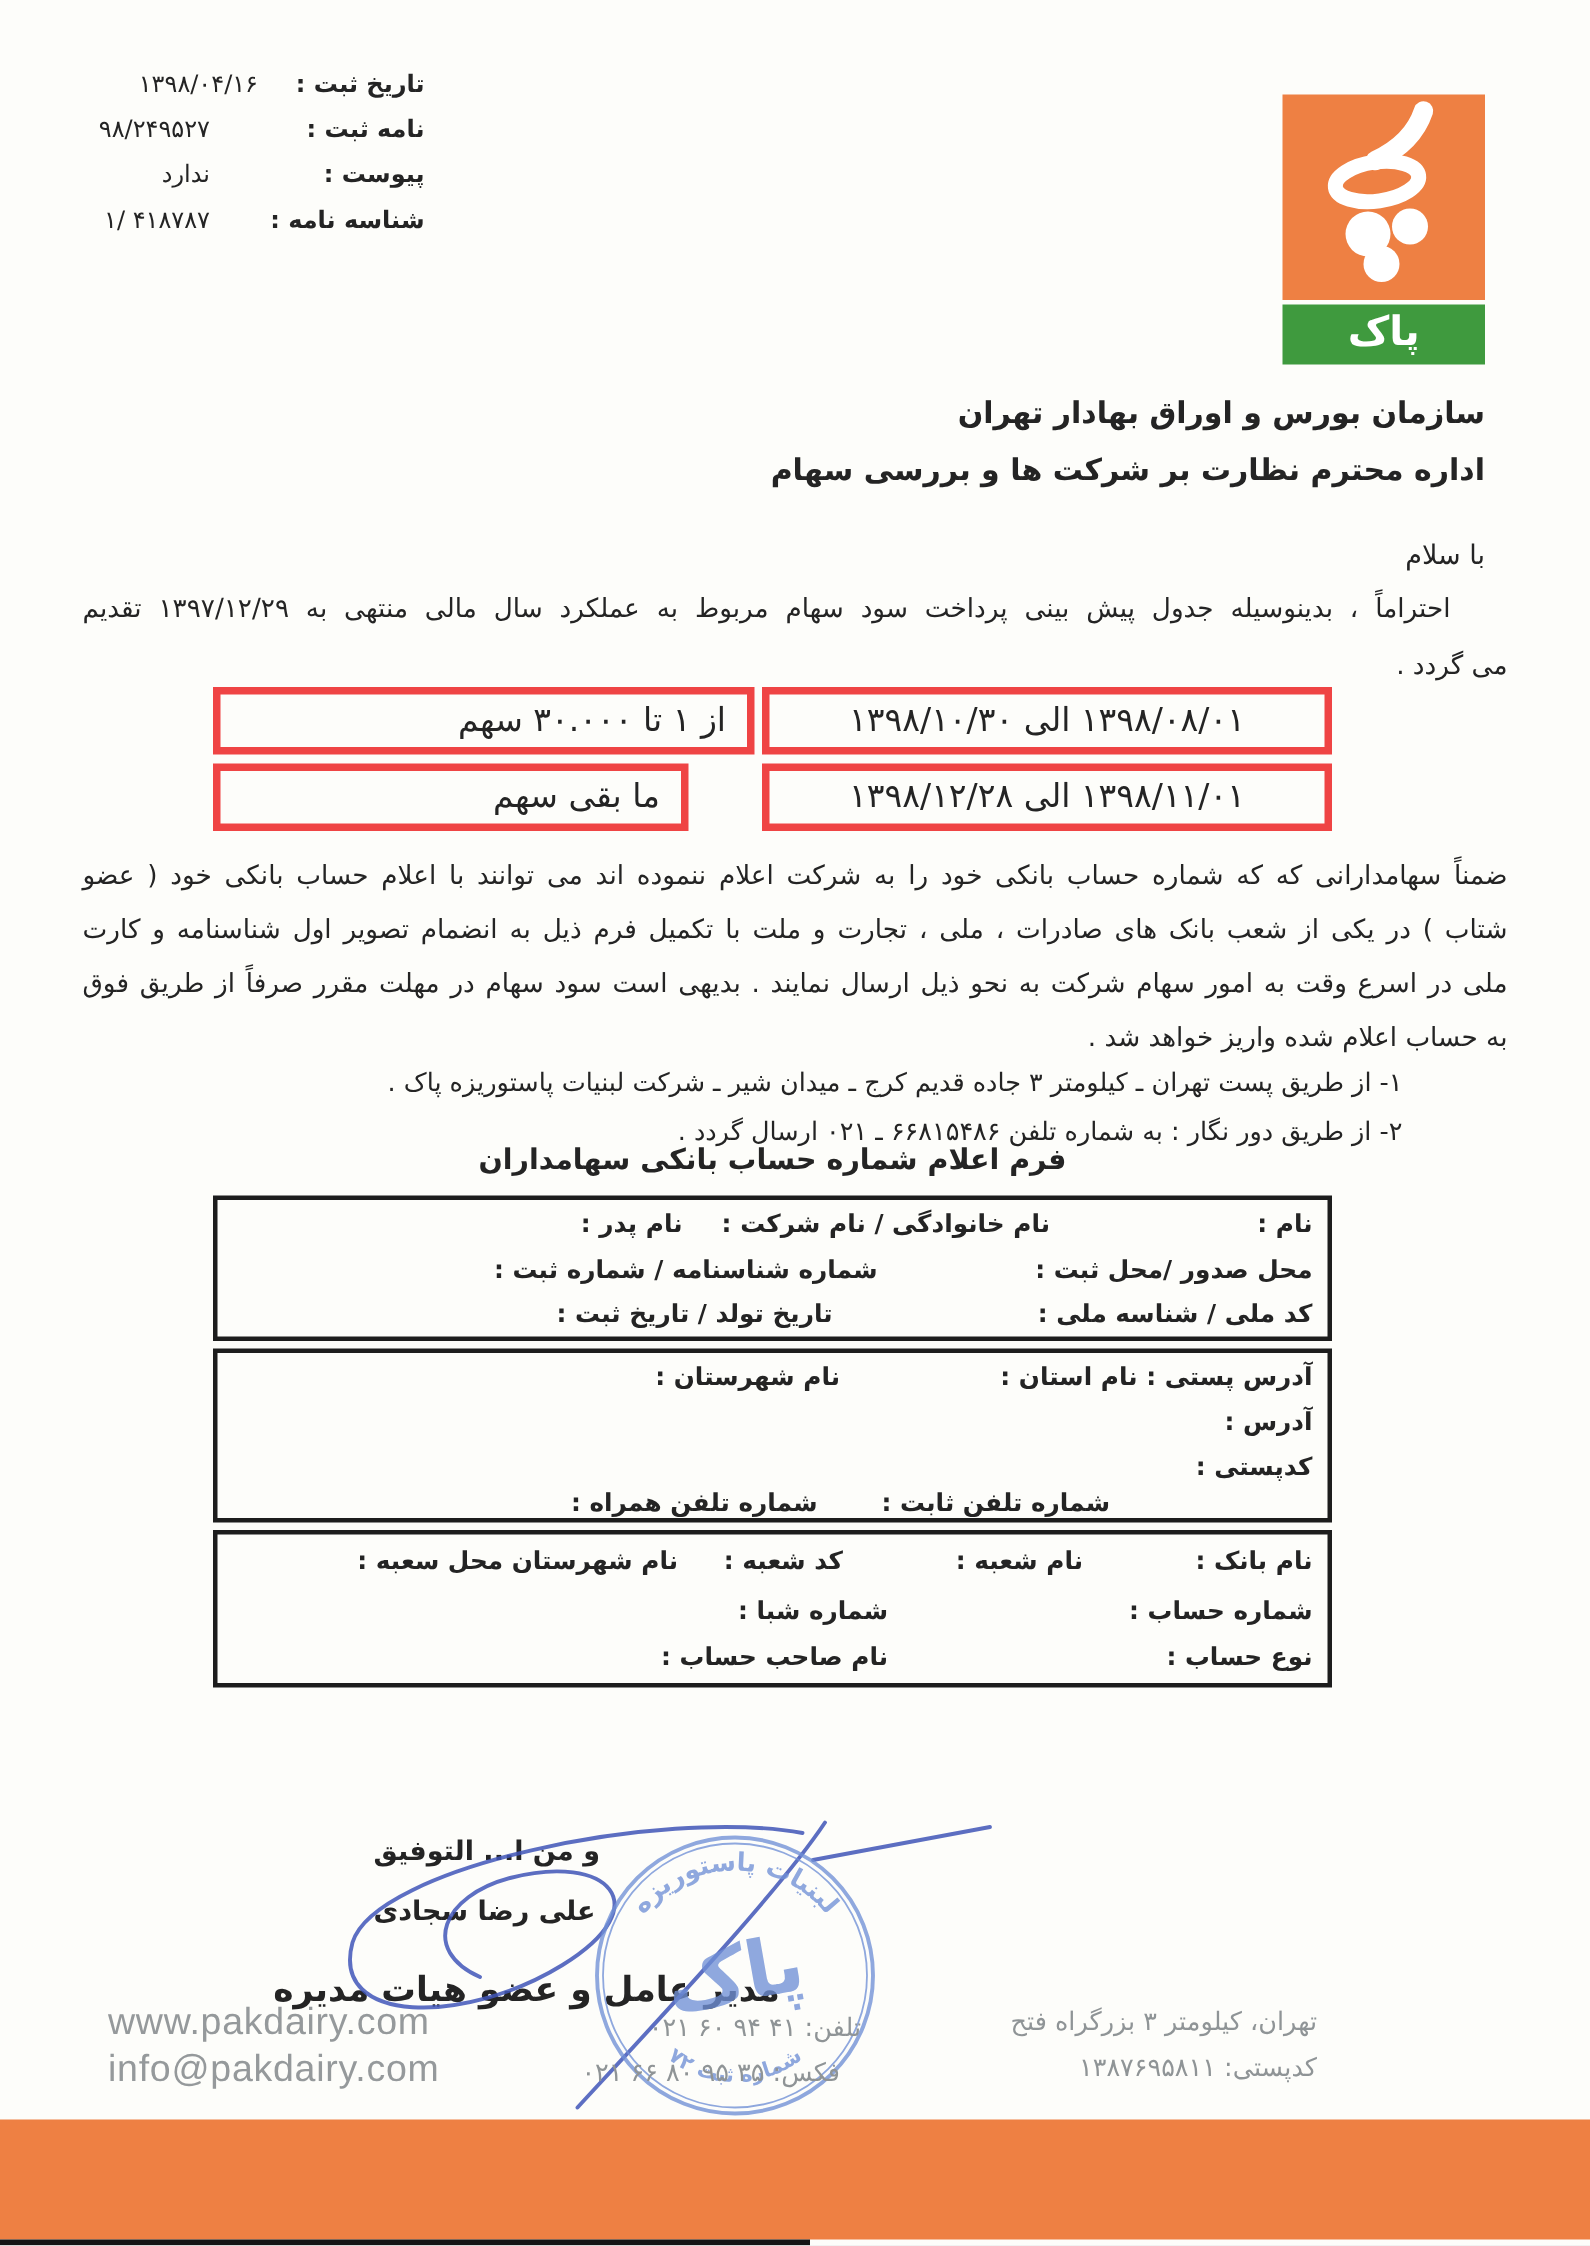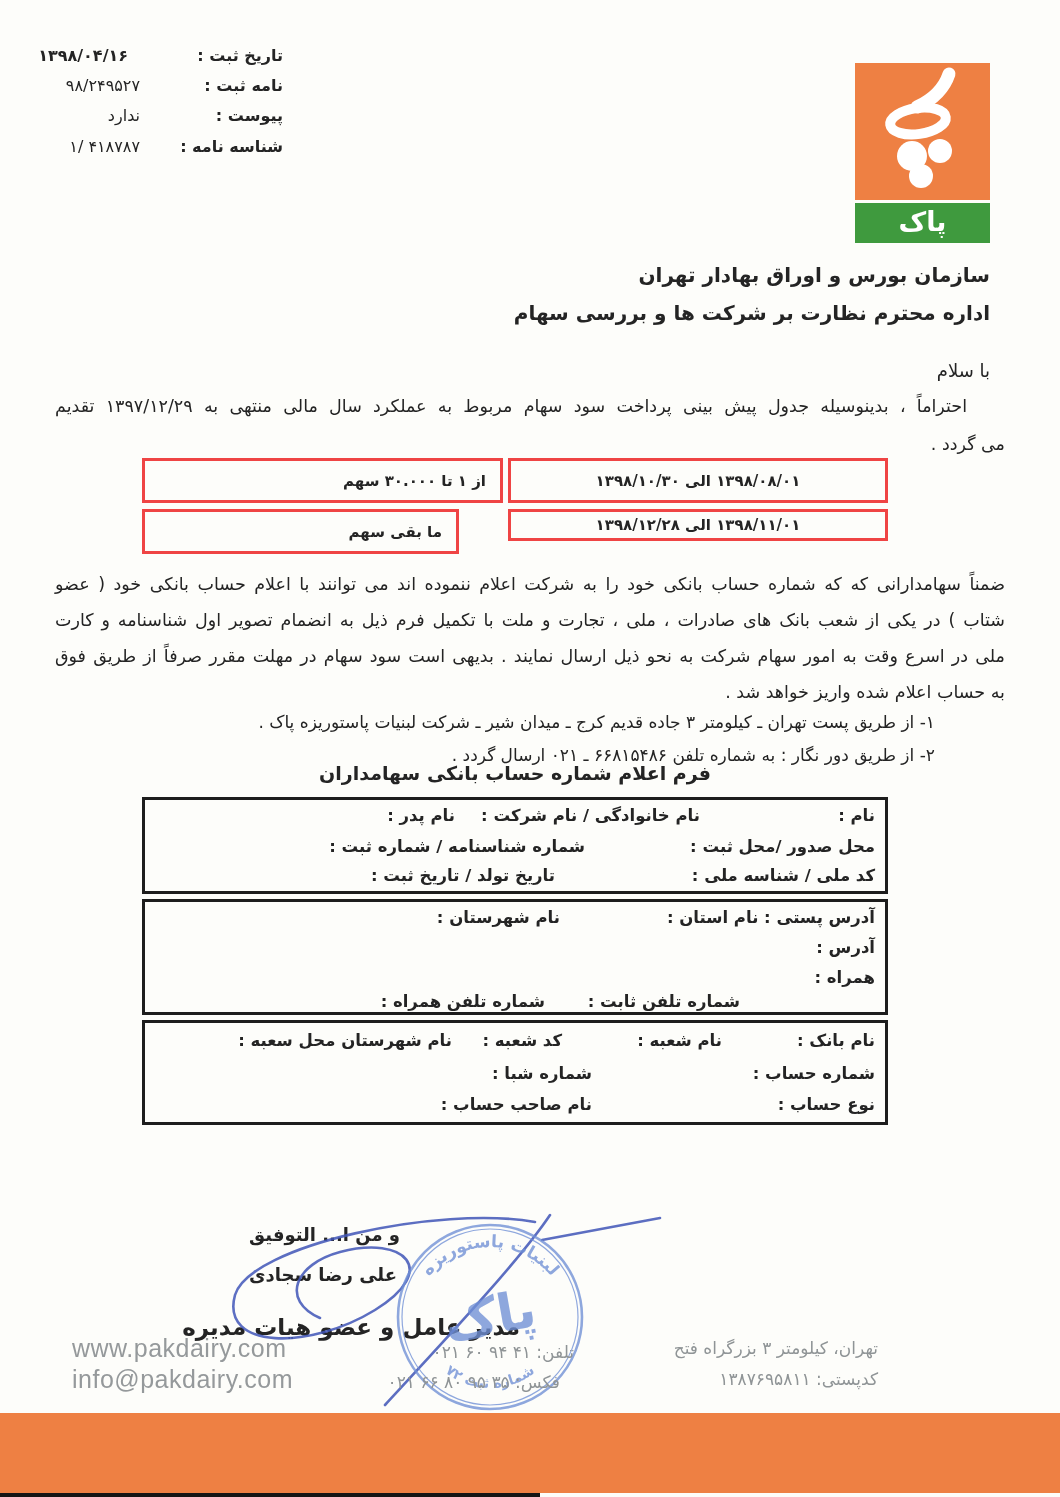--- a/index.html
+++ b/index.html
@@ -13,22 +13,22 @@
   .meta-value{font-size:16px;white-space:nowrap;direction:ltr;unicode-bidi:isolate;}
   .logo-box{left:855px;top:63px;width:135px;height:137px;}
   .logo-bar{left:855px;top:203px;width:135px;height:40px;color:#fff;
     text-align:center;font-size:27px;font-weight:bold;line-height:38px;}
   .recipient{right:70px;font-size:20px;font-weight:bold;white-space:nowrap;}
   .salutation{right:70px;top:360px;font-size:18px;}
   .line{left:55px;width:950px;font-size:17.5px;white-space:nowrap;}
   .wrapline{left:55px;width:950px;font-size:17.5px;}
   .just{text-align:justify;text-align-last:justify;white-space:normal;}
   .tright{text-align:right;}
-  .cell{position:absolute;border:3px solid #ef4444;box-sizing:border-box;
-    display:flex;align-items:center;font-size:15px;font-weight:bold;background:transparent;}
+  .cell{position:absolute;border:5px solid #ef4444;box-sizing:border-box;
+    display:flex;align-items:center;font-size:22px;font-weight:normal;background:transparent;}
   .cell.center{justify-content:center;}
   .cell.start{justify-content:flex-start;padding-right:14px;}
   .list-item{right:125px;font-size:17px;white-space:nowrap;}
   .form-title{left:142px;width:746px;text-align:center;font-size:19px;font-weight:bold;}
   .form-box{position:absolute;left:142px;width:746px;border:3px solid #1d1d1d;box-sizing:border-box;}
   .form-box span{position:absolute;font-size:16.5px;font-weight:bold;white-space:nowrap;}
   .sig-text{font-size:18px;font-weight:bold;white-space:nowrap;}
   .footer-latin{font-family:"Liberation Sans",sans-serif;font-size:25px;color:#95999b;
     direction:ltr;unicode-bidi:isolate;letter-spacing:.5px;}
   .footer-fa{font-size:17px;color:#8f9496;white-space:nowrap;}
@@ -37,21 +37,21 @@
   .bottom-edge{left:0;top:1493px;width:540px;height:4px;background:#151515;}
   svg{display:block;}
 </style>
 </head>
 <body>
 
 <div class="page">
 
   <div>
     <span class="abs meta-label" style="right:777px;top:46px;">تاریخ ثبت :</span>
-    <span class="abs meta-value" style="right:932px;top:46px;font-weight:bold;">۱۳۹۸/۰۴/۱۶</span>
+    <span class="abs meta-value" style="right:888px;top:46px;">۱۳۹۸/۰۴/۱۶</span>
     <span class="abs meta-label" style="right:777px;top:76px;">نامه ثبت :</span>
     <span class="abs meta-value" style="right:920px;top:76px;">۹۸/۲۴۹۵۲۷</span>
     <span class="abs meta-label" style="right:777px;top:106px;">پیوست :</span>
     <span class="abs meta-value" style="right:920px;top:106px;">ندارد</span>
     <span class="abs meta-label" style="right:777px;top:137px;">شناسه نامه :</span>
     <span class="abs meta-value" style="right:920px;top:137px;">۱/ ۴۱۸۷۸۷</span>
   </div>
 
   <div class="abs logo-box" style="background:#ee8043;">
     <svg width="135" height="137" viewBox="0 0 135 137">
@@ -68,21 +68,21 @@
   <div class="abs recipient" style="top:301px;">اداره محترم نظارت بر شرکت ها و بررسی سهام</div>
 
   <div class="abs salutation">با سلام</div>
 
   <div class="abs wrapline just" style="top:396px;padding-right:38px;width:912px;">احتراماً ، بدینوسیله جدول پیش بینی پرداخت سود سهام مربوط به عملکرد سال مالی منتهی به ۱۳۹۷/۱۲/۲۹ تقدیم</div>
   <div class="abs line tright" style="top:434px;">می گردد .</div>
 
   <div>
     <div class="cell center" style="left:508px;top:458px;width:380px;height:45px;">۱۳۹۸/۰۸/۰۱ الی ۱۳۹۸/۱۰/۳۰</div>
     <div class="cell start" style="left:142px;top:458px;width:361px;height:45px;">از ۱ تا ۳۰.۰۰۰ سهم</div>
-    <div class="cell center" style="left:508px;top:509px;width:380px;height:32px;">۱۳۹۸/۱۱/۰۱ الی ۱۳۹۸/۱۲/۲۸</div>
+    <div class="cell center" style="left:508px;top:509px;width:380px;height:45px;">۱۳۹۸/۱۱/۰۱ الی ۱۳۹۸/۱۲/۲۸</div>
     <div class="cell start" style="left:142px;top:509px;width:317px;height:45px;">ما بقی سهم</div>
   </div>
 
   <div class="abs wrapline just" style="top:574px;">ضمناً سهامدارانی که که شماره حساب بانکی خود را به شرکت اعلام ننموده اند می توانند با اعلام حساب بانکی خود ( عضو</div>
   <div class="abs wrapline just" style="top:610px;">شتاب ) در یکی از شعب بانک های صادرات ، ملی ، تجارت و ملت با تکمیل فرم ذیل به انضمام تصویر اول شناسنامه و کارت</div>
   <div class="abs wrapline just" style="top:646px;">ملی در اسرع وقت به امور سهام شرکت به نحو ذیل ارسال نمایند . بدیهی است سود سهام در مهلت مقرر صرفاً از طریق فوق</div>
   <div class="abs line tright" style="top:682px;">به حساب اعلام شده واریز خواهد شد .</div>
 
   <div class="abs list-item" style="top:712px;">۱- از طریق پست تهران ـ کیلومتر ۳ جاده قدیم کرج ـ میدان شیر ـ شرکت لبنیات پاستوریزه پاک .</div>
   <div class="abs list-item" style="top:745px;">۲- از طریق دور نگار : به شماره تلفن ۶۶۸۱۵۴۸۶ ـ ۰۲۱ ارسال گردد .</div>
@@ -96,21 +96,21 @@
     <span style="right:10px;top:37px;">محل صدور /محل ثبت :</span>
     <span style="right:300px;top:37px;">شماره شناسنامه / شماره ثبت :</span>
     <span style="right:10px;top:66px;">کد ملی / شناسه ملی :</span>
     <span style="right:330px;top:66px;">تاریخ تولد / تاریخ ثبت :</span>
   </div>
 
   <div class="form-box" style="top:899px;height:116px;">
     <span style="right:10px;top:6px;">آدرس پستی : نام استان :</span>
     <span style="right:325px;top:6px;">نام شهرستان :</span>
     <span style="right:10px;top:36px;">آدرس :</span>
-    <span style="right:10px;top:66px;">همراه :</span>
+    <span style="right:10px;top:66px;">کدپستی :</span>
     <span style="right:145px;top:90px;">شماره تلفن ثابت :</span>
     <span style="right:340px;top:90px;margin-left:11px;">شماره تلفن همراه :</span>
   </div>
 
   <div class="form-box" style="top:1020px;height:105px;">
     <span style="right:10px;top:8px;">نام بانک :</span>
     <span style="right:163px;top:8px;">نام شعبه :</span>
     <span style="right:323px;top:8px;">کد شعبه :</span>
     <span style="right:433px;top:8px;">نام شهرستان محل سعبه :</span>
     <span style="right:10px;top:41px;">شماره حساب :</span>

